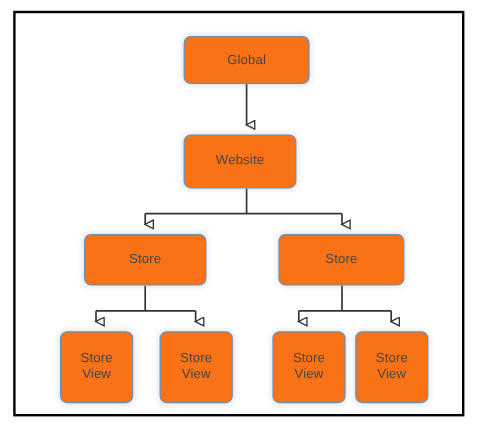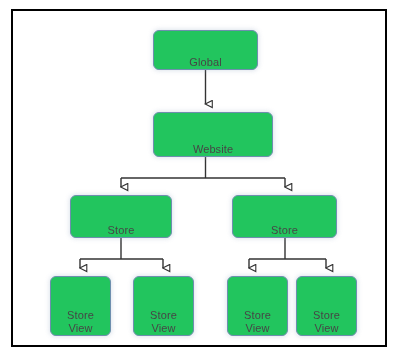--- a/index.html
+++ b/index.html
@@ -37,26 +37,26 @@
     left: 0;
     top: 0;
     width: 398px;
     height: 361px;
     pointer-events: none;
   }
   
   .node {
     position: absolute;
     box-sizing: border-box;
-    background: #22c55e;
+    background: #f97316;
     border: 1.4px solid #6e8fae;
     border-radius: 6px;
     box-shadow: 0 0 4px 1px rgba(150,170,195,0.30);
     display: flex;
-    align-items: flex-end;
+    align-items: center;
     justify-content: center;
     text-align: center;
     color: #464646;
     font-size: 11px;
     line-height: 13px;
     letter-spacing: 0.1px;
     white-space: pre-line;
   }
   .node span {
     display: block;
@@ -98,21 +98,21 @@
       <path d="M249,259 L326,259"></path>
       <path d="M249,259 L249,268" marker-end="url(#openArrow)"></path>
       <path d="M326,259 L326,268" marker-end="url(#openArrow)"></path>
     </g>
   </svg>
 
   <div class="node" style="left:153px; top:30px; width:105px; height:40px;">
     <span>Global</span>
   </div>
 
-  <div class="node" style="left:153px; top:112px; width:120px; height:45px;">
+  <div class="node" style="left:153px; top:112px; width:94px; height:45px;">
     <span>Website</span>
   </div>
 
   <div class="node" style="left:70px; top:195px; width:102px; height:43px;">
     <span>Store</span>
   </div>
   <div class="node" style="left:232px; top:195px; width:105px; height:43px;">
     <span>Store</span>
   </div>
 

